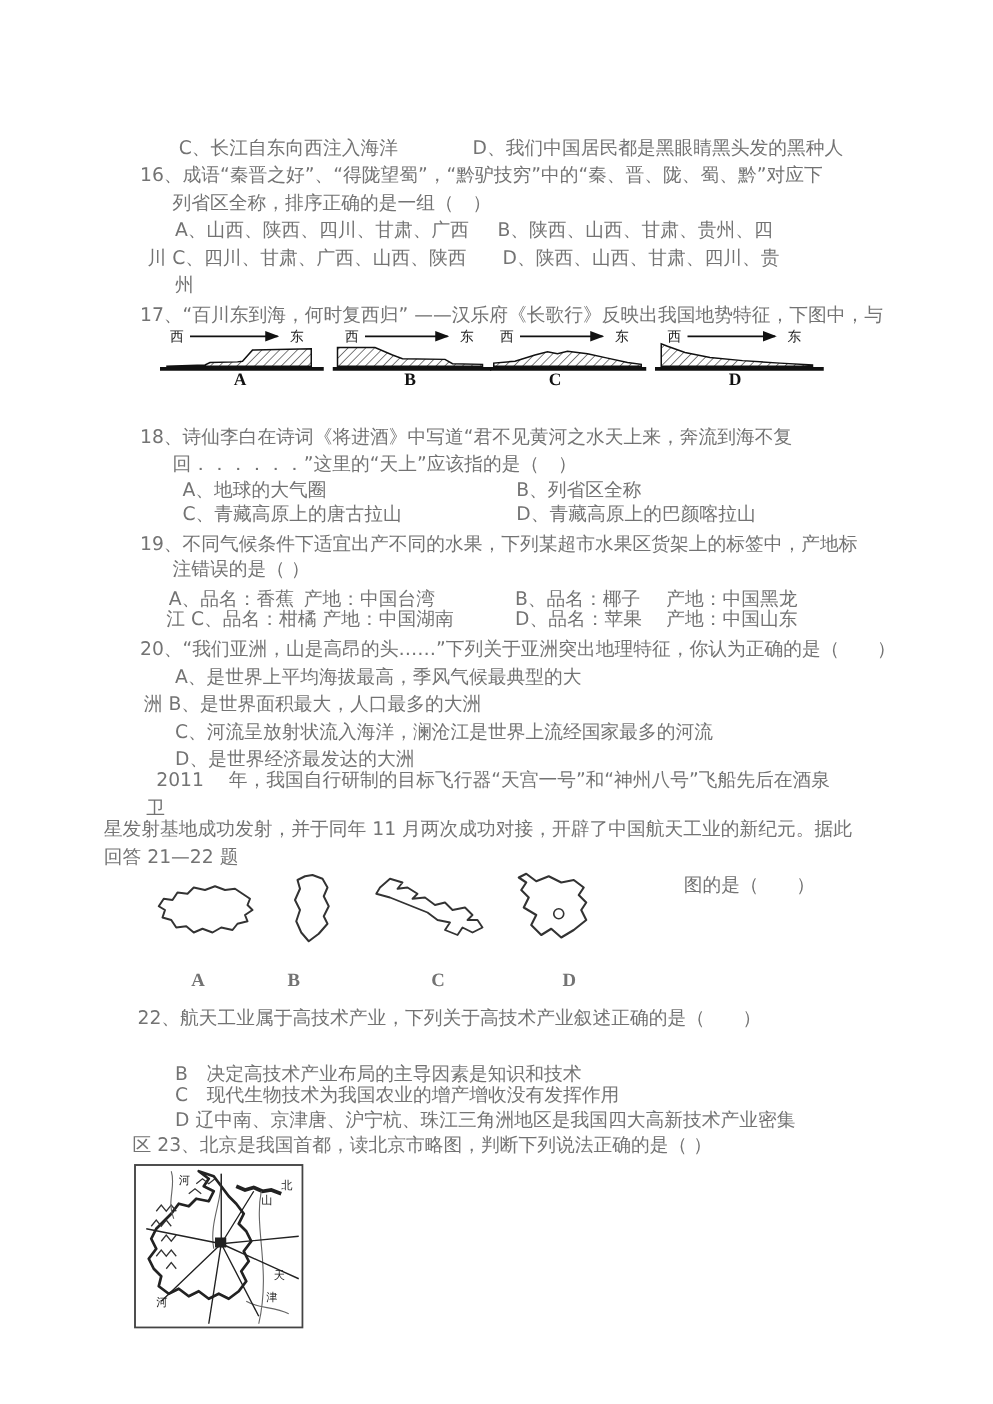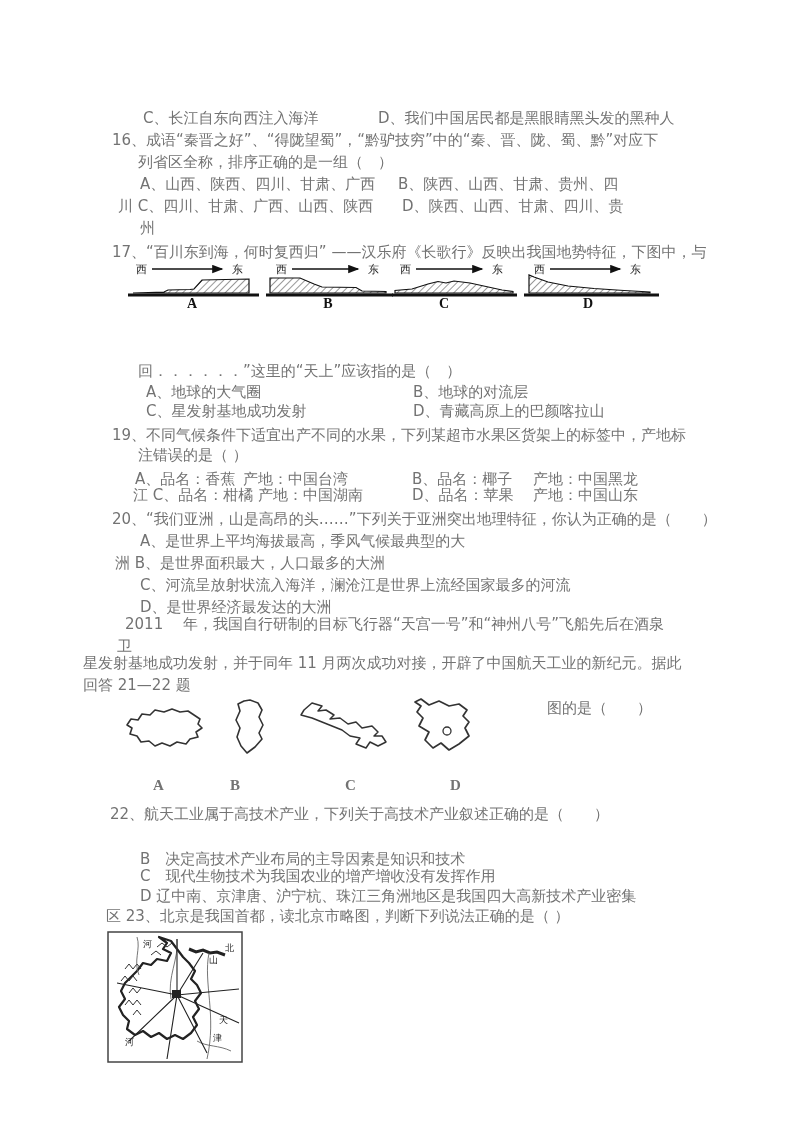--- a/index.html
+++ b/index.html
@@ -68,24 +68,25 @@
 
   <svg class="svgbox" style="left:524px;top:262px" width="136" height="48" viewBox="0 0 136 48">
     <text class="cn" x="10" y="11" font-size="11">西</text>
     <line x1="26" y1="7" x2="96" y2="7" stroke="#111" stroke-width="1.4" marker-end="url(#arrow)"></line>
     <text class="cn" x="106" y="11" font-size="11">东</text>
     <path d="M0,33 L135,33" stroke="#111" stroke-width="3"></path>
     <path d="M5,31 L5,13 L10,15 L24,20 L44,24 L70,26.5 L100,28.5 L126,30 L126,31 Z" fill="url(#hatch)" stroke="#111" stroke-width="1.2"></path>
     <text class="letter" x="64" y="46" font-size="14" text-anchor="middle">D</text>
   </svg>
 
+  <div class="t" style="left:112px;top:342px">18、诗仙李白在诗词《将进酒》中写道“君不见黄河之水天上来，奔流到海不复</div>
   <div class="t" style="left:138px;top:364px">回．．．．．．”这里的“天上”应该指的是（　）</div>
   <div class="t" style="left:146px;top:385px">A、地球的大气圈</div>
-  <div class="t" style="left:413px;top:385px">B、地球的对流层</div>
-  <div class="t" style="left:146px;top:404px">C、星发射基地成功发射</div>
+  <div class="t" style="left:413px;top:385px">B、列省区全称</div>
+  <div class="t" style="left:146px;top:404px">C、青藏高原上的唐古拉山</div>
   <div class="t" style="left:413px;top:404px">D、青藏高原上的巴颜喀拉山</div>
 
   <div class="t" style="left:112px;top:428px">19、不同气候条件下适宜出产不同的水果，下列某超市水果区货架上的标签中，产地标</div>
   <div class="t" style="left:138px;top:448px">注错误的是（ ）</div>
   <div class="t" style="left:135px;top:472px">A、品名：香蕉</div>
   <div class="t" style="left:243px;top:472px">产地：中国台湾</div>
   <div class="t" style="left:412px;top:472px">B、品名：椰子</div>
   <div class="t" style="left:533px;top:472px">产地：中国黑龙</div>
   <div class="t" style="left:133px;top:488px">江 C、品名：柑橘 产地：中国湖南</div>
   <div class="t" style="left:412px;top:488px">D、品名：苹果</div>

